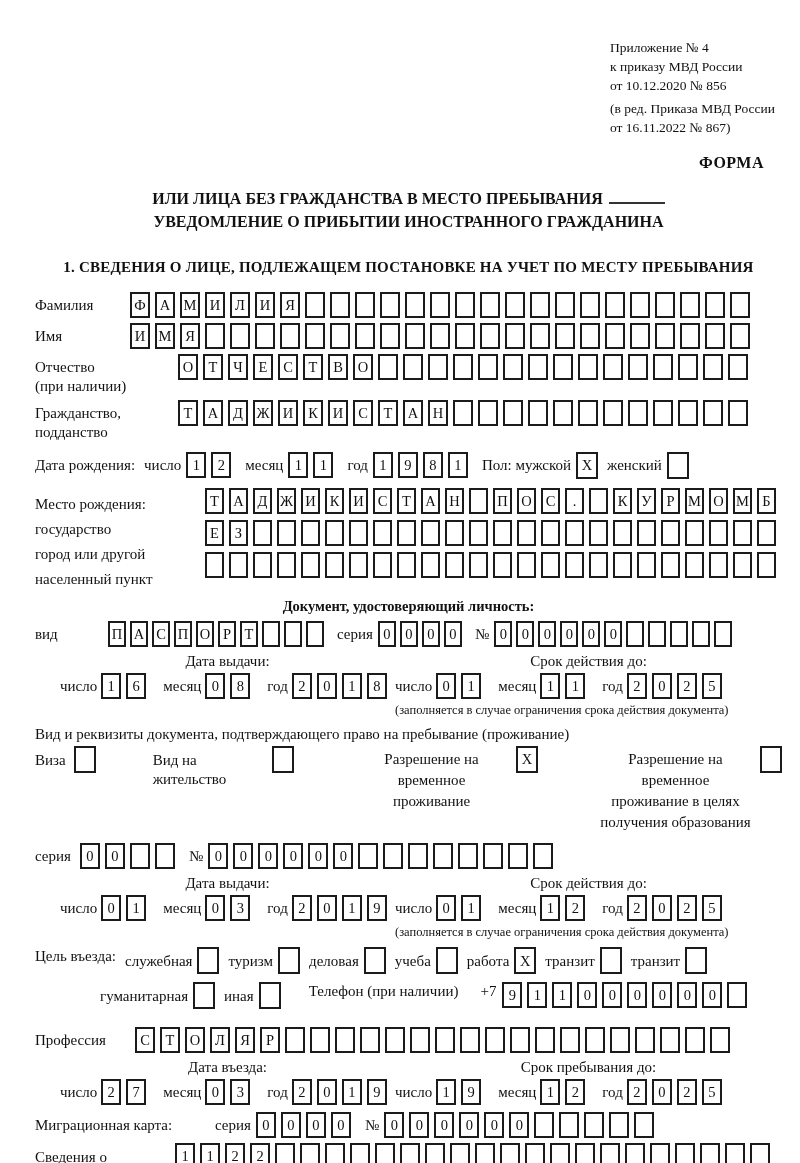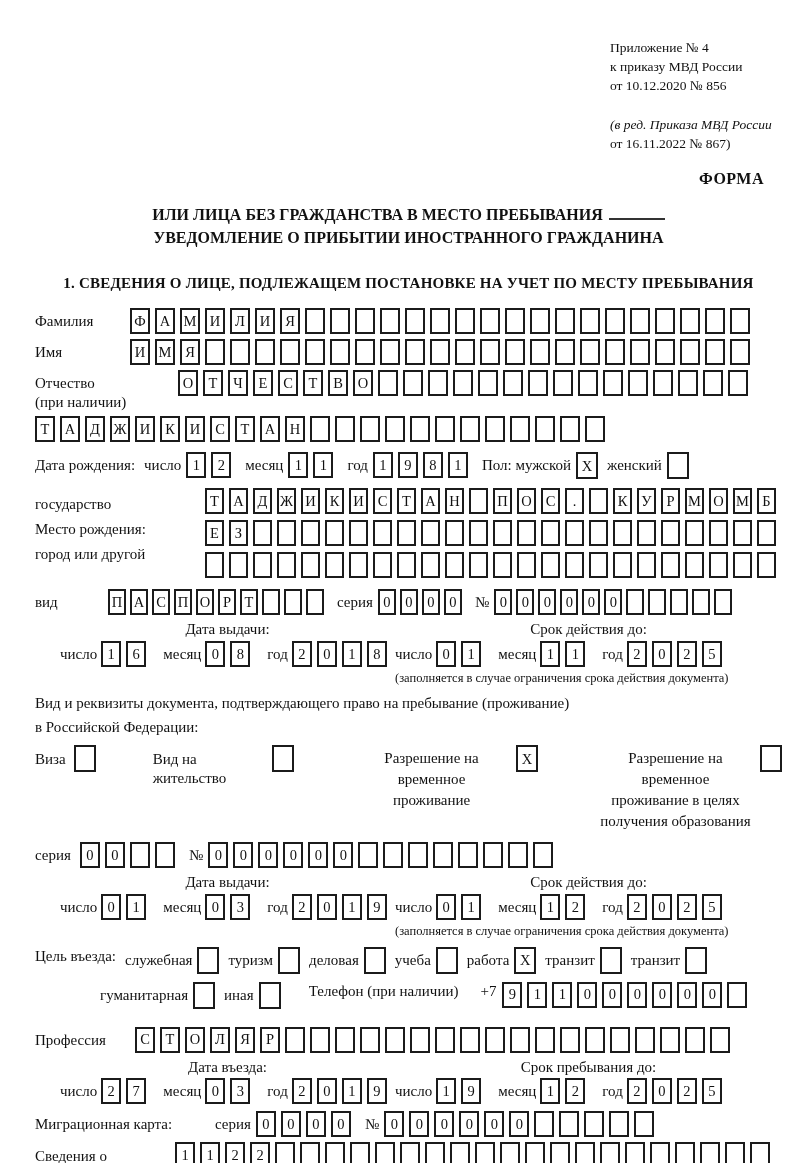--- a/index.html
+++ b/index.html
@@ -6,21 +6,21 @@
   html,body { background:#ffffff; }
   body {
     width:800px; height:1163px; overflow:hidden;
     font-family:"Liberation Serif", serif;
     color:#111; font-size:15px; line-height:1.25;
   }
   .page { padding:38px 18px 10px 35px; }
 
   
   .appendix { margin-left:auto; width:172px; font-size:13.5px; line-height:19px; }
-  .appendix .ed { margin-top:20px;font-style:italic; }
+  .appendix .ed { margin-top:4px; }
   .forma { text-align:right; padding-right:18px; font-weight:bold; font-size:16px; margin-top:16px; letter-spacing:.5px; }
 
   
   .title { text-align:center; font-weight:bold; font-size:16px; margin-top:14px; line-height:23px; }
   .blank-line { display:inline-block; width:56px; border-bottom:2.5px solid #333; height:13px; margin-left:6px; }
   .section-heading { text-align:center; font-weight:bold; font-size:15px; margin-top:25px; letter-spacing:.2px; }
 
   .form-body { margin-top:15px; }
 
   
@@ -204,20 +204,24 @@
           <span class="cell"></span>
           <span class="cell"></span>
           <span class="cell"></span>
           <span class="cell"></span>
           <span class="cell"></span>
           <span class="cell"></span>
         </div>
     </div>
 
     <div class="row">
+      <div class="lbl w-pat">
+        <div>Гражданство,</div>
+        <div>подданство</div>
+      </div>
       <div class="cells">
           <span class="cell">Т</span>
           <span class="cell">А</span>
           <span class="cell">Д</span>
           <span class="cell">Ж</span>
           <span class="cell">И</span>
           <span class="cell">К</span>
           <span class="cell">И</span>
           <span class="cell">С</span>
           <span class="cell">Т</span>
@@ -262,23 +266,24 @@
           <span class="cell">X</span>
         </span>
       <span class="sublbl">женский</span>
       <span class="cells cbx">
           <span class="cell"></span>
         </span>
     </div>
 
     <div class="row">
       <div class="lbl w-bp">
+        <div>Место рождения:</div>
         <div>государство</div>
-        <div>Место рождения:</div>
         <div>город или другой</div>
+        <div>населенный пункт</div>
       </div>
       <div class="bp-rows">
         <div class="cells mid">
             <span class="cell">Т</span>
             <span class="cell">А</span>
             <span class="cell">Д</span>
             <span class="cell">Ж</span>
             <span class="cell">И</span>
             <span class="cell">К</span>
             <span class="cell">И</span>
@@ -348,20 +353,21 @@
             <span class="cell"></span>
             <span class="cell"></span>
             <span class="cell"></span>
             <span class="cell"></span>
             <span class="cell"></span>
             <span class="cell"></span>
           </div>
       </div>
     </div>
 
+    <div class="doc-heading">Документ, удостоверяющий личность:</div>
 
     <div class="row">
       <span class="lbl w-vid">вид</span>
       <span class="cells tight">
           <span class="cell">П</span>
           <span class="cell">А</span>
           <span class="cell">С</span>
           <span class="cell">П</span>
           <span class="cell">О</span>
           <span class="cell">Р</span>
@@ -435,21 +441,20 @@
               <span class="cell">0</span>
               <span class="cell">2</span>
               <span class="cell">5</span>
             </span>
         </div>
         <div class="date-note">(заполняется в случае ограничения срока действия документа)</div>
       </div>
     </div>
 
     <div class="intro">Вид и реквизиты документа, подтверждающего право на пребывание (проживание)</div>
-    <div class="intro intro2">в Российской Федерации:</div>
 
     <div class="perm-row">
       <div class="g1" style="display:flex;">
         <span class="p-lbl">Виза</span>
         <span class="cells cbx">
             <span class="cell"></span>
           </span>
       </div>
       <div class="g2" style="display:flex;">
         <span class="p-lbl">Вид на жительство</span>

